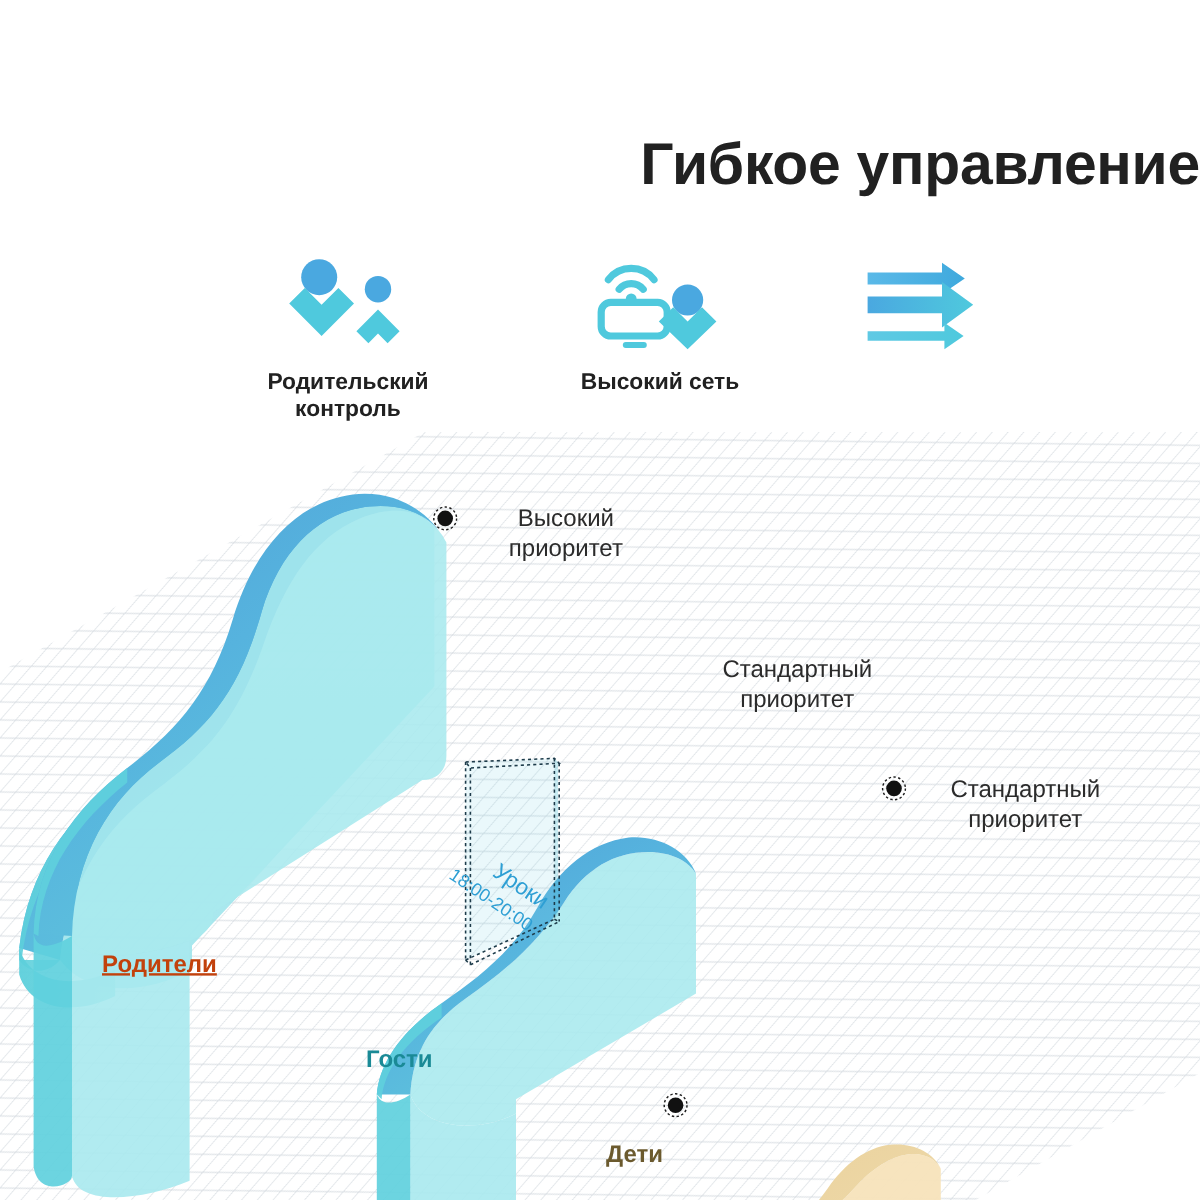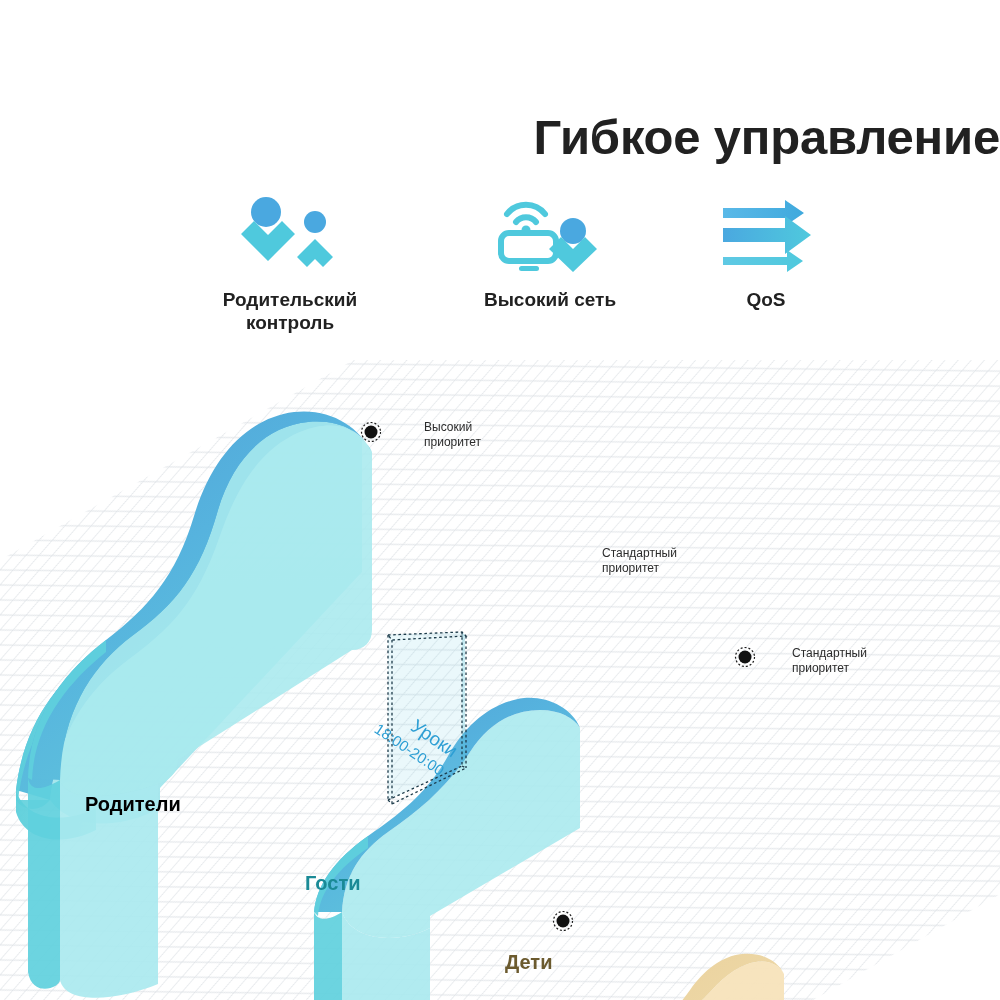--- a/index.html
+++ b/index.html
@@ -32,21 +32,21 @@
     font-weight: bold;
     color: #212121;
     letter-spacing: -0.2px;
     margin-top: 29px;
   }
 
   
   #features {
     position: absolute;
     left: 150px;
-    top: 190px;
+    top: 209px;
     width: 700px;
     height: 160px;
   }
   .feature {
     position: absolute;
     top: 0;
     width: 200px;
     text-align: center;
   }
   .feature-icon {
@@ -72,24 +72,25 @@
     left: 0;
     top: 360px;
     width: 1000px;
     height: 640px;
   }
   #scene svg { display: block; }
 
   
   .callout {
     position: absolute;
-    font-size: 12px;
+    font-size: 20px;
     color: #2b2b2b;
     line-height: 1.25;
     white-space: pre-line;
+    text-align: center;
   }
   #callout-0 { left: 424px; top: 420px; }
   #callout-1 { left: 602px; top: 546px; }
   #callout-2 { left: 792px; top: 646px; }
 
   
   .grouplabel {
     position: absolute;
     font-size: 20px;
     font-weight: bold;
@@ -151,21 +152,20 @@
             <linearGradient id="qg3" x1="0" y1="0" x2="1" y2="0">
               <stop offset="0" stop-color="#5fc9e4"></stop>
                 <stop offset="1" stop-color="#4fc9dd"></stop>
             </linearGradient>
           </defs>
           <path d="M12 13 H74 V5 L93 18 L74 31 V23 H12 Z" fill="url(#qg1)"></path>
           <path d="M12 33 H74 V21 L100 40 L74 59 V47 H12 Z" fill="url(#qg2)"></path>
           <path d="M12 62 H76 V55 L92 66 L76 77 V70 H12 Z" fill="url(#qg3)"></path>
         </svg>
       </div>
-      <div class="feature-label">QoS</div>
     </div>
 
   </div>
 
   <div id="scene">
     <svg width="1000" height="640" viewBox="0 0 1000 640">
       <defs>
 
         <pattern id="isoGrid" width="26" height="15" patternUnits="userSpaceOnUse" patternTransform="translate(0,0)">
           <path d="M0 15 L26 0" stroke="#d8dde2" stroke-width="0.8" fill="none"></path>
@@ -390,17 +390,17 @@
     </svg>
   </div>
 
   <div class="callout" id="callout-0">Высокий
 приоритет</div>
   <div class="callout" id="callout-1">Стандартный
 приоритет</div>
   <div class="callout" id="callout-2">Стандартный
 приоритет</div>
 
-  <div class="grouplabel" id="group-0" style="color: #000000;">Родители</div>
+  <div class="grouplabel" id="group-0" style="color: #c2410c; text-decoration: underline;">Родители</div>
   <div class="grouplabel" id="group-1" style="color: rgb(26, 138, 150);">Гости</div>
   <div class="grouplabel" id="group-2" style="color: rgb(107, 90, 46);">Дети</div>
 
 </div>
 
 </body></html>

